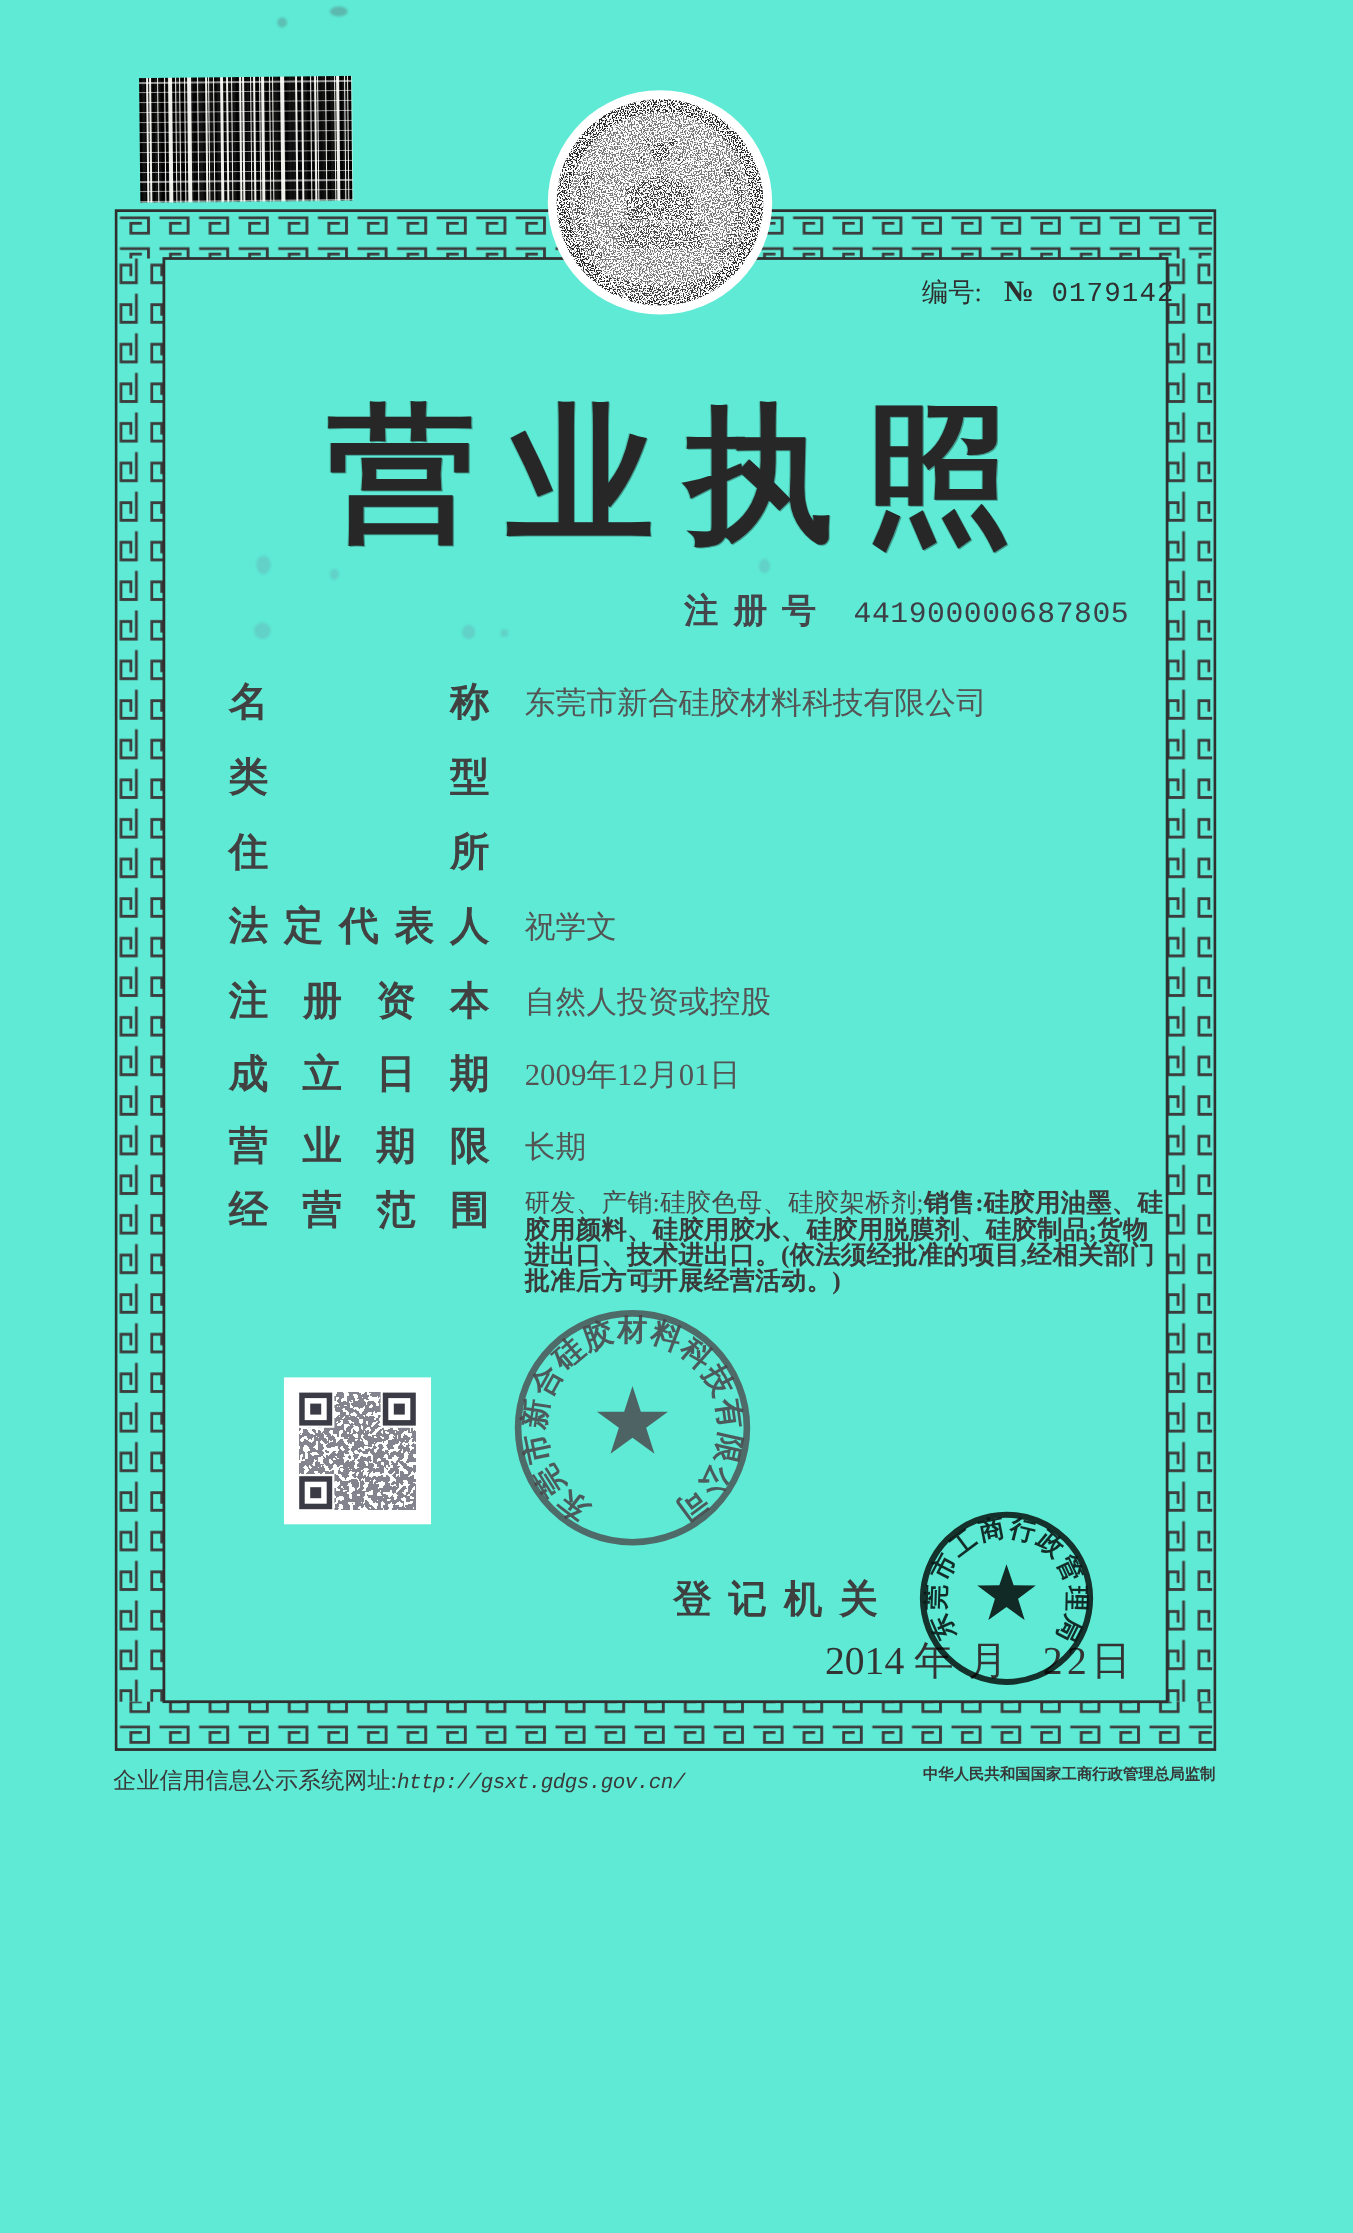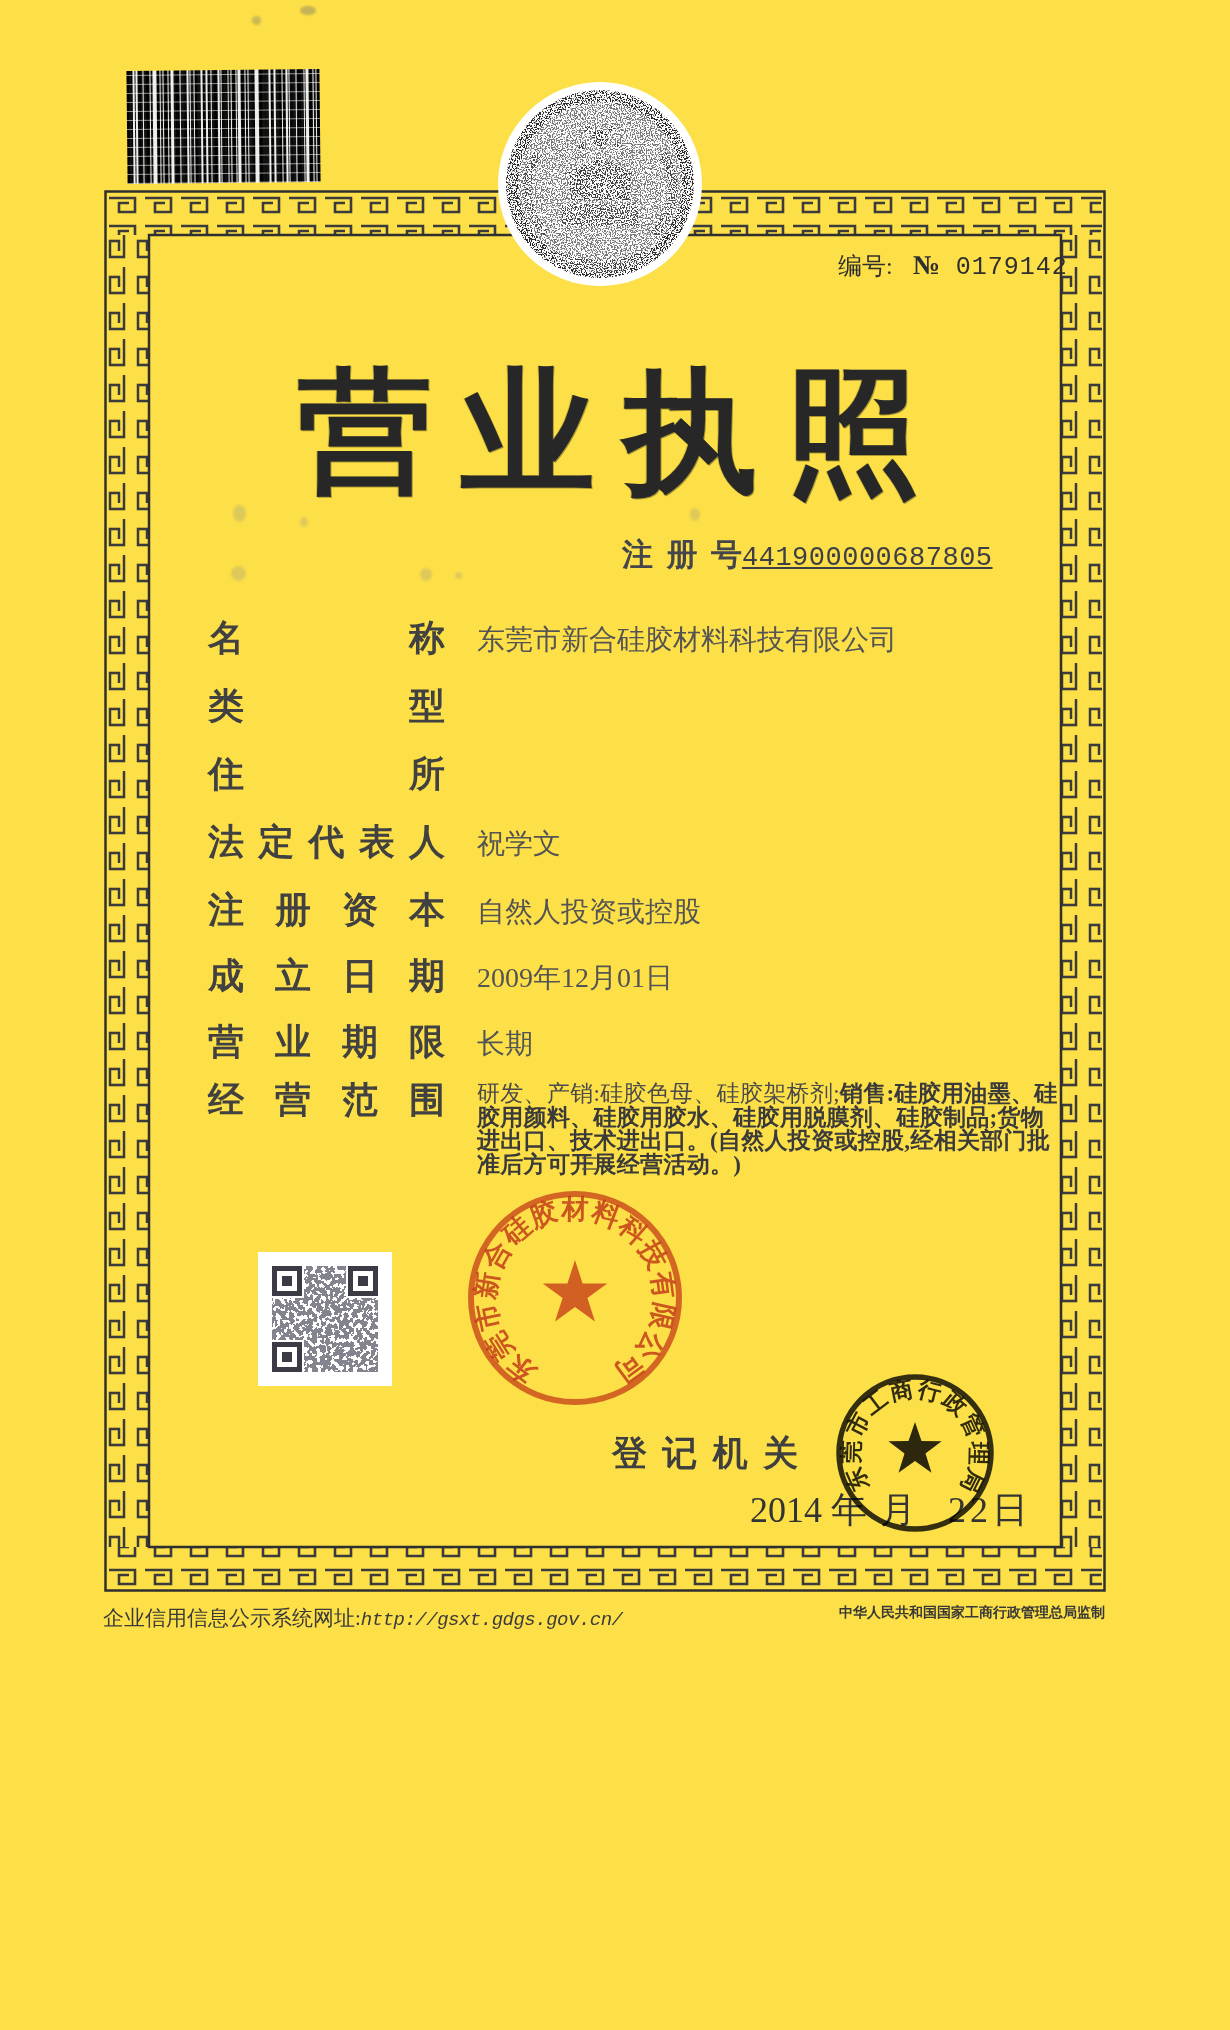--- a/index.html
+++ b/index.html
@@ -1,17 +1,17 @@
 <!DOCTYPE html>
 <html><head>
 <meta charset="utf-8">
 <style>
   html,body{margin:0;padding:0;background:#fff;}
   .page{
-    position:relative;width:1230px;height:2030px;background:#fde047;overflow:hidden;
+    position:relative;width:1230px;height:2030px;background:#5eead4;overflow:hidden;
     font-family:"Liberation Serif","DejaVu Serif",serif;color:#3b3b3b;
   }
   
   .barcode{
     position:absolute;left:127px;top:70px;width:193px;height:113px;z-index:2;
     background-color:#f4f4f2;
     background-image:
       repeating-linear-gradient(0deg, rgba(255,255,255,.55) 0 1px, rgba(255,255,255,0) 1px 9px),
       repeating-linear-gradient(90deg,#181818 0 2px,#f2f2f0 2px 3px,#181818 3px 6px,#f2f2f0 6px 8px,#181818 8px 9px,#f2f2f0 9px 13px,#181818 13px 16px,#f2f2f0 16px 17px),
       repeating-linear-gradient(90deg,#101010 0 3px,rgba(0,0,0,0) 3px 5px,#101010 5px 6px,rgba(0,0,0,0) 6px 11px,#101010 11px 14px,rgba(0,0,0,0) 14px 19px);
@@ -32,21 +32,21 @@
   .title{
     position:absolute;left:298px;top:362px;width:622px;z-index:2;
     font-family:"Liberation Sans","DejaVu Sans",sans-serif;
     font-size:134px;font-weight:900;line-height:140px;color:#2e2e2e;
     text-shadow:1px 1px 0 rgba(20,20,20,.35), -1px 0 0 rgba(20,20,20,.2);
     filter:blur(.5px) contrast(1.08);
   }
   .spread{display:flex;justify-content:space-between;white-space:nowrap;}
   .regrow{position:absolute;left:622px;top:534px;z-index:2;display:flex;align-items:baseline;}
   .reglabel{width:120px;font-size:31px;font-weight:600;color:#45454c;}
-  .regnum{font-family:"Liberation Mono","DejaVu Sans Mono",monospace;font-size:27px;letter-spacing:.5px;color:#3e3e46;text-decoration:underline;}
+  .regnum{margin-left:34px;font-family:"Liberation Mono","DejaVu Sans Mono",monospace;font-size:27px;letter-spacing:.5px;color:#3e3e46;}
   .row{position:absolute;left:208px;right:118px;z-index:2;display:flex;align-items:flex-start;}
   .flabel{width:237px;flex:0 0 237px;font-size:36px;line-height:44px;font-weight:600;color:#414141;filter:blur(.2px);}
   .fvalue{margin-left:32px;padding-top:8px;font-size:28px;line-height:32px;color:#545454;}
   .fvalue.scope{padding-top:4px;width:588px;flex:0 0 588px;font-size:23px;line-height:23.5px;letter-spacing:.3px;color:#4a4a4a;}
   .fvalue.scope .bold{font-weight:700;color:#3a3a3a;}
   .registry-label{position:absolute;left:612px;top:1430px;width:186px;z-index:4;font-size:35px;font-weight:600;color:#3f3f3f;}
   .date-part{position:absolute;top:1486px;z-index:4;font-size:36px;color:#333;}
   .d-year{left:750px;} .d-month{left:880px;} .d-day{left:948px;letter-spacing:4px;}
   .footer-left{position:absolute;left:103px;top:1604px;z-index:2;font-size:21px;color:#3a3a3a;white-space:nowrap;}
   .footer-left .url{font-family:"Liberation Mono","DejaVu Sans Mono",monospace;font-size:19px;letter-spacing:-.5px;font-style:italic;}
@@ -201,21 +201,21 @@
       </div>
     <div class="fvalue">长期</div>
   </div>
   <div class="row" style="top:1078px">
     <div class="flabel spread">
         <span>经</span>
         <span>营</span>
         <span>范</span>
         <span>围</span>
       </div>
-    <div class="fvalue scope"><span>研发、产销:硅胶色母、硅胶架桥剂;</span><span class="bold">销售:硅胶用油墨、硅胶用颜料、硅胶用胶水、硅胶用脱膜剂、硅胶制品;货物进出口、技术进出口。(自然人投资或控股,经相关部门批准后方可开展经营活动。)</span></div>
+    <div class="fvalue scope"><span>研发、产销:硅胶色母、硅胶架桥剂;</span><span class="bold">销售:硅胶用油墨、硅胶用颜料、硅胶用胶水、硅胶用脱膜剂、硅胶制品;货物进出口、技术进出口。(依法须经批准的项目,经相关部门批准后方可开展经营活动。)</span></div>
   </div>
   <div class="eqmark"></div>
 
   <svg class="qr" viewBox="0 0 134 134">
     <defs>
       <filter id="qf" x="0%" y="0%" width="100%" height="100%">
         <feTurbulence type="fractalNoise" baseFrequency="0.22" numOctaves="2" seed="5" result="n"></feTurbulence>
         <feColorMatrix in="n" type="matrix" values="0 0 0 0 0.23  0 0 0 0 0.23  0 0 0 0 0.27  0 0 0 9 -3.6" result="c"></feColorMatrix>
         <feComponentTransfer in="c">
             <feFuncA type="discrete" tableValues="0 1"></feFuncA>

